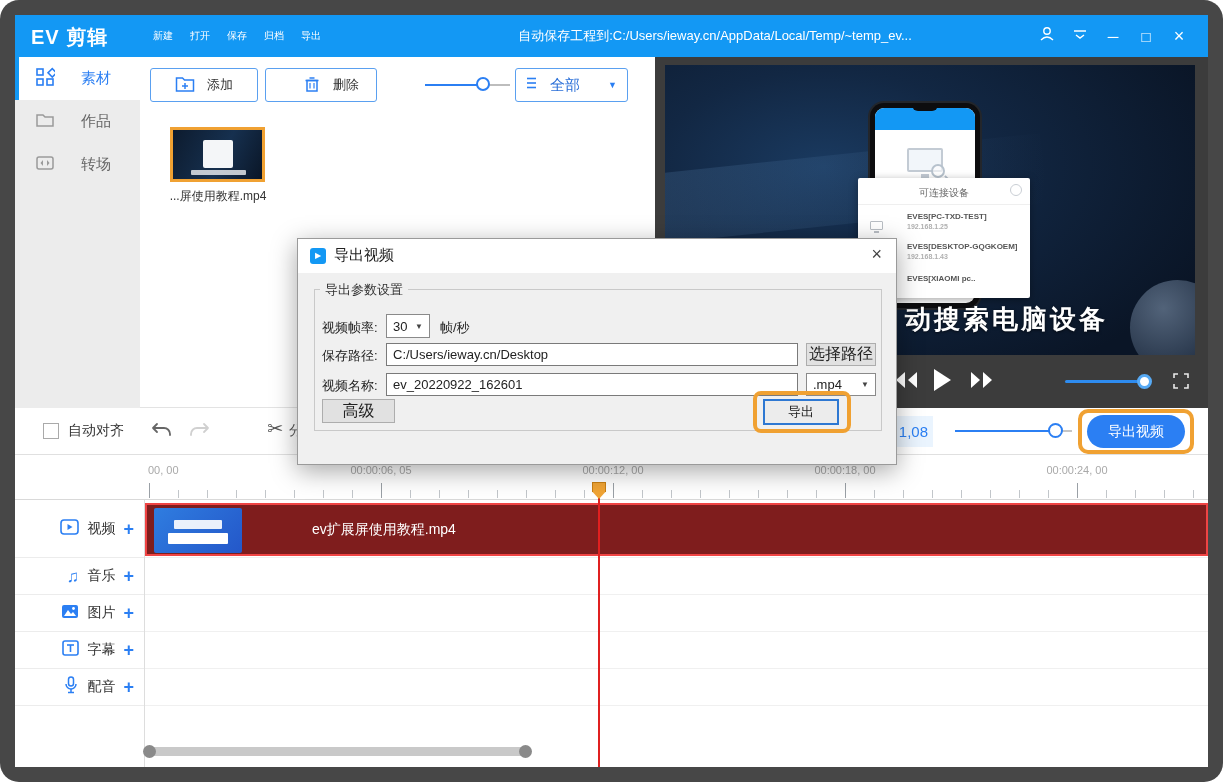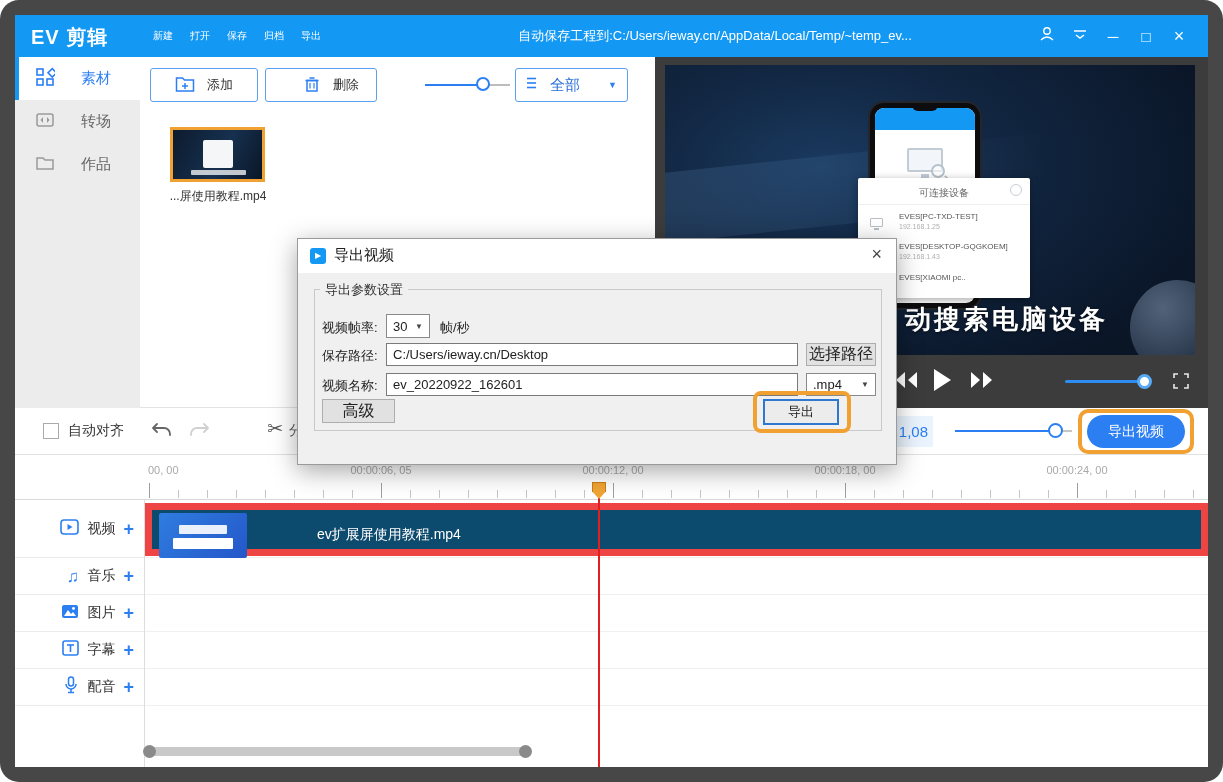--- a/index.html
+++ b/index.html
@@ -54,21 +54,21 @@
   .phone-notch { position:absolute; left:50%; top:0; transform:translateX(-50%); width:26px; height:8px; background:#0d0d0f; border-radius:0 0 6px 6px; }
   .ph-monitor { position:absolute; left:32px; top:40px; width:36px; height:24px; border:2px solid #c3cbd4; border-radius:2px; background:#f2f6fa; }
   .ph-stand { position:absolute; left:46px; top:66px; width:8px; height:4px; background:#c3cbd4; }
   .ph-base { position:absolute; left:40px; top:70px; width:20px; height:2px; background:#c3cbd4; }
   .ph-mag { position:absolute; left:56px; top:56px; width:14px; height:14px; border:2px solid #b7c2cd; border-radius:50%; background:rgba(255,255,255,.6); }
   .ph-mag::after { content:""; position:absolute; left:11px; top:11px; width:6px; height:2px; background:#b7c2cd; transform:rotate(45deg); }
   .dev-panel { position:absolute; left:193px; top:113px; width:172px; height:120px; background:#fff; box-shadow:0 2px 8px rgba(0,0,0,.35); border-radius:2px; overflow:hidden; }
   .dev-title { position:absolute; left:0; top:8px; width:100%; text-align:center; font-size:10px; color:#666; }
   .dev-refresh { position:absolute; right:8px; top:6px; width:12px; height:12px; border:1.5px solid #c9ced4; border-radius:50%; }
   .dev-sep { position:absolute; left:0; top:26px; width:100%; height:1px; background:#efefef; }
-  .dev-row { position:absolute; left:12px; display:flex; gap:16px; align-items:center; }
+  .dev-row { position:absolute; left:12px; display:flex; gap:24px; align-items:flex-end;font-weight:bold; }
   .dev-mon { width:13px; height:9px; border:1px solid #b9bec4; border-radius:1px; margin-top:2px; position:relative; }
   .dev-mon::after { content:""; position:absolute; left:3px; top:9px; width:5px; height:2px; background:#b9bec4; }
   .dev-name { font-size:8px; color:#555; }
   .dev-ip { font-size:7px; color:#b0b0b0; margin-top:2px; }
   .playbar { position:absolute; left:0; top:298px; width:553px; height:53px; }
   .pb-icon { position:absolute; top:14px; cursor:pointer; }
   .vol-slider { position:absolute; left:410px; top:25px; width:85px; height:3px; background:#2e8cf0; border-radius:2px; cursor:pointer; }
   .vol-knob { position:absolute; left:72px; top:-6px; width:15px; height:15px; background:#fff; border:3px solid #57aaf5; border-radius:50%; }
   .fs-icon { position:absolute; left:518px; top:18px; width:16px; height:16px; cursor:pointer; }
 
@@ -95,21 +95,21 @@
   .ticks-minor { position:absolute; left:130px; right:0; bottom:1px; height:8px;
     background:repeating-linear-gradient(to right,#c2c6ca 0 1px,transparent 1px 29px); background-position-x:4px; }
   .ticks-major { position:absolute; left:130px; right:0; bottom:1px; height:15px;
     background:repeating-linear-gradient(to right,#9aa0a6 0 1px,transparent 1px 232px); background-position-x:4px; }
   .thead { position:absolute; left:0; top:45px; width:130px; height:267px; border-right:1px solid #ddd; background:#fff; }
   .trow-label { position:absolute; left:0; width:129px; display:flex; align-items:center; justify-content:flex-end; padding-right:10px; gap:8px; border-bottom:1px solid #ececec; }
   .trow-label .lbl { font-size:14px; color:#333; }
   .trow-label .plus { color:#2b7ff3; font-size:18px; font-weight:bold; cursor:pointer; line-height:1; }
   .tracks { position:absolute; left:130px; top:45px; width:1063px; height:267px; }
   .trow { position:absolute; left:0; width:1063px; border-bottom:1px solid #f0f0f0; }
-  .clip { position:absolute; left:0; top:3px; width:1063px; height:53px; background:#0c4a6e; border:7px solid #ef4444; cursor:pointer; }
+  .clip { position:absolute; left:0; top:3px; width:1063px; height:53px; background:#7f1d1d; border:2px solid #ef4444; cursor:pointer; }
   .clip-thumb { position:absolute; left:7px; top:3px; width:88px; height:45px; background:linear-gradient(135deg,#2f7de0 0%,#2457c9 100%); border-radius:2px; }
   .clip-thumb .w1 { position:absolute; left:20px; top:12px; width:48px; height:9px; background:#fff; opacity:.9; border-radius:1px; }
   .clip-thumb .w2 { position:absolute; left:14px; top:25px; width:60px; height:11px; background:#fff; border-radius:1px; }
   .clip-name { position:absolute; left:165px; top:16px; color:#fff; font-size:14px; }
   .playhead-line { position:absolute; left:583px; top:42px; width:2px; height:270px; background:#e02020; z-index:5; }
   .playhead-marker { position:absolute; left:577px; top:27px; width:14px; height:17px; background:#f0a435; border:1px solid #c97f14; clip-path:polygon(0 0,100% 0,100% 55%,50% 100%,0 55%); z-index:6; cursor:pointer; }
   .hscroll { position:absolute; left:130px; top:292px; width:385px; height:9px; background:#c9c9c9; border-radius:4px; cursor:pointer; }
   .hs-handle { position:absolute; top:-2px; width:13px; height:13px; background:#8a8a8a; border-radius:50%; cursor:pointer; }
 
   
@@ -172,34 +172,34 @@
               <rect x="2" y="12" width="6" height="6" fill="none" stroke="#2b7ff3" stroke-width="1.6"></rect>
               <rect x="12" y="12" width="6" height="6" fill="none" stroke="#2b7ff3" stroke-width="1.6"></rect>
               <rect x="14.2" y="1" width="6" height="6" fill="none" stroke="#2b7ff3" stroke-width="1.6" transform="rotate(45 15 5)"></rect>
             </svg>
       </span>
       <span>素材</span>
     </div>
     <div class="side-item">
       <span class="icon-svg">
         <svg width="20" height="20" viewBox="0 0 20 20">
+              <path d="M2 5 h6 l2 2 h8 v9 h-16 Z" fill="none" stroke="#9a9a9a" stroke-width="1.5"></path>
+            </svg>
+      </span>
+      <span>作品</span>
+    </div>
+    <div class="side-item">
+      <span class="icon-svg">
+        <svg width="20" height="20" viewBox="0 0 20 20">
               <rect x="2" y="4" width="16" height="12" rx="2" fill="none" stroke="#9a9a9a" stroke-width="1.5"></rect>
               <path d="M8 7 L5.5 10 L8 13 Z" fill="#9a9a9a"></path>
               <path d="M12 7 L14.5 10 L12 13 Z" fill="#9a9a9a"></path>
             </svg>
       </span>
       <span>转场</span>
-    </div>
-    <div class="side-item">
-      <span class="icon-svg">
-        <svg width="20" height="20" viewBox="0 0 20 20">
-              <path d="M2 5 h6 l2 2 h8 v9 h-16 Z" fill="none" stroke="#9a9a9a" stroke-width="1.5"></path>
-            </svg>
-      </span>
-      <span>作品</span>
     </div>
   </div>
 
   <div class="materials">
     <button class="btn-outline btn-add">
       <span class="icon-svg">
         <svg width="20" height="18" viewBox="0 0 20 18">
               <path d="M1.5 3 h6 l2 2 h9 v11 h-17 Z" fill="none" stroke="#2b7ff3" stroke-width="1.5"></path>
               <line x1="10" y1="8" x2="10" y2="14" stroke="#2b7ff3" stroke-width="1.5"></line>
               <line x1="7" y1="11" x2="13" y2="11" stroke="#2b7ff3" stroke-width="1.5"></line>

